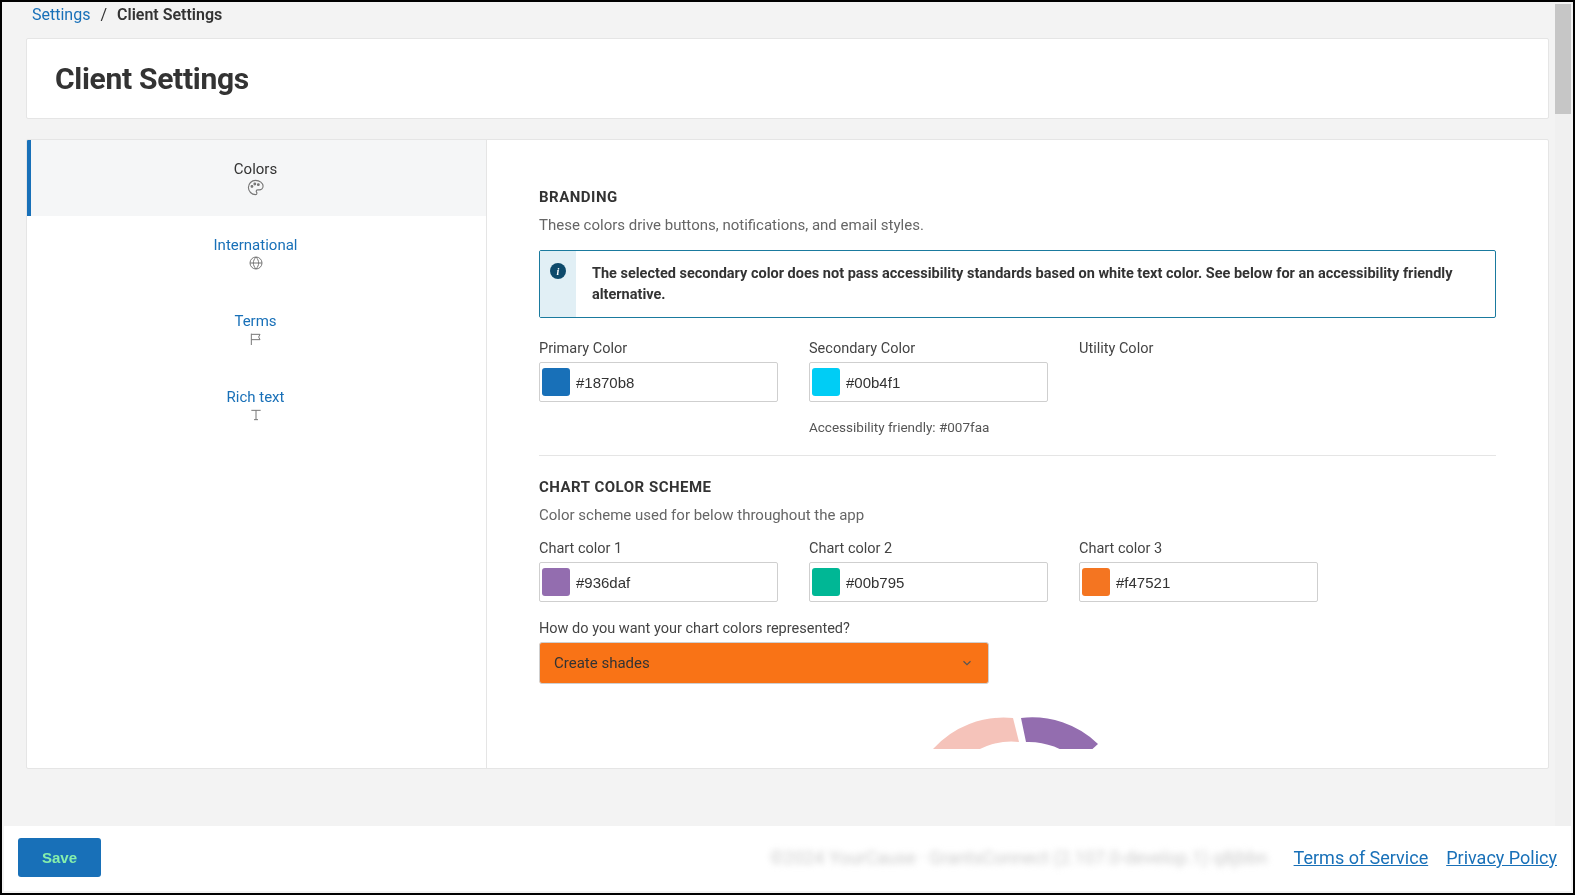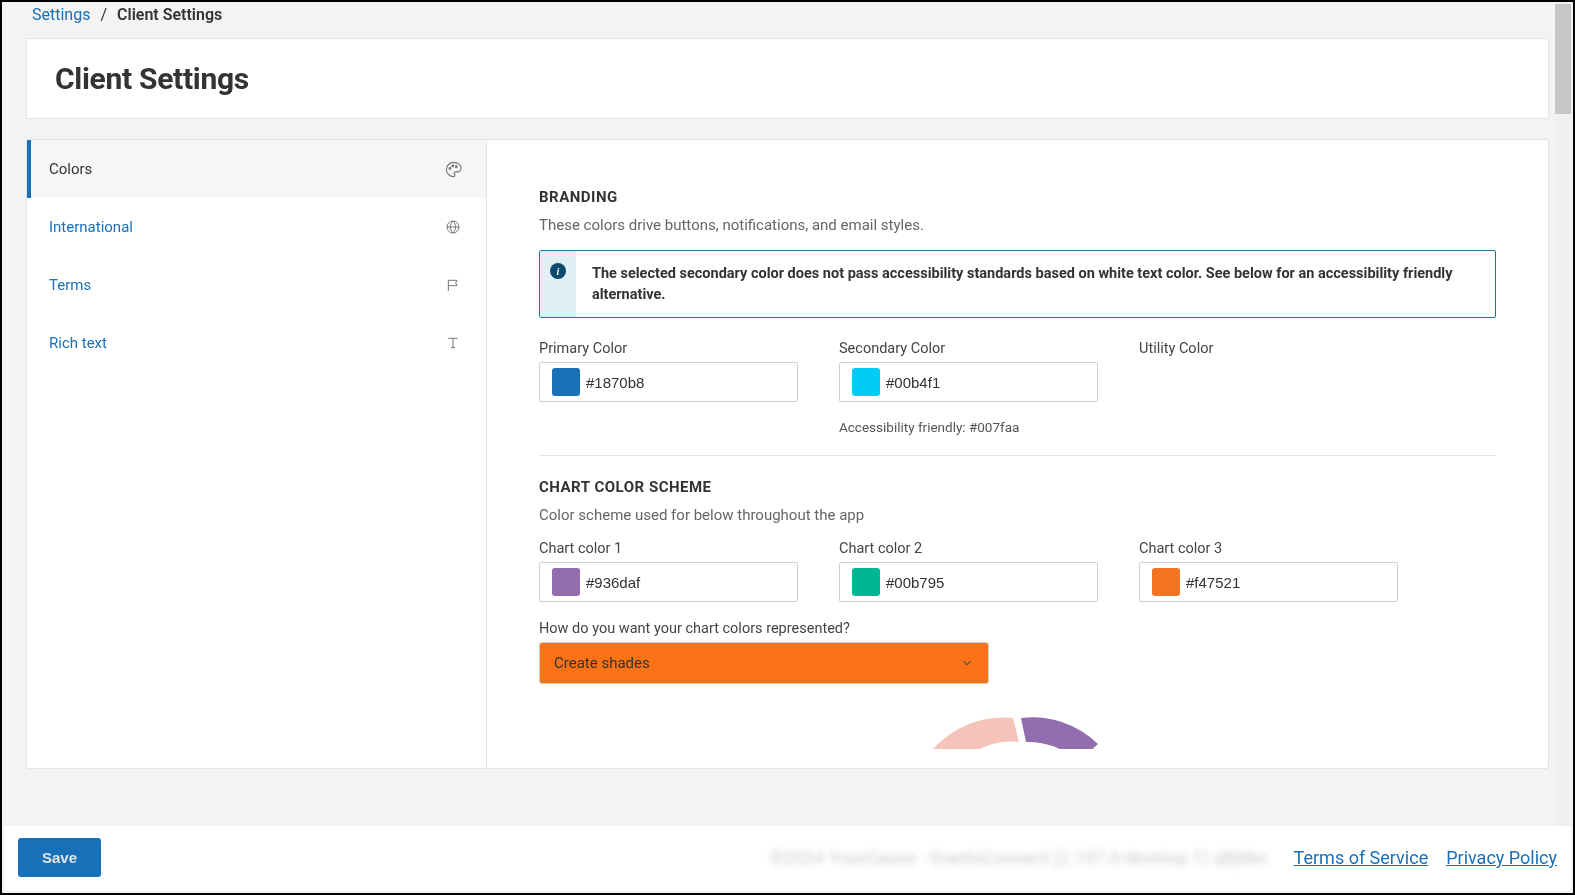--- a/index.html
+++ b/index.html
@@ -71,20 +71,21 @@
     }
     .sidebar-item {
       display: flex;
       justify-content: space-between;
       align-items: center;
       padding: 20px 24px 20px 22px;
       cursor: pointer;
       color: #1870b8;
       font-size: 15px;
       position: relative;
+      flex-direction: column;
     }
     .sidebar-item.active {
       background: #f5f6f7;
       color: #333;
     }
     .sidebar-item.active::before {
       content: "";
       position: absolute;
       left: 0;
       top: 0;
@@ -149,39 +150,39 @@
     }
     .info-banner .msg {
       padding: 12px 16px;
       font-size: 14.5px;
       color: #333;
       line-height: 1.45;
       font-weight: bold;
     }
     .color-row {
       display: flex;
-      gap: 41px;
+      gap: 31px;
       margin-bottom: 8px;
     }
     .color-field {
       flex: 0 0 230px;
     }
     .field-label {
       font-size: 14.5px;
       color: #444;
       margin-bottom: 5px;
       display: block;
     }
     .color-input {
       border: 1px solid #cfcfcf;
       border-radius: 2px;
       display: flex;
       align-items: center;
       height: 40px;
-      padding: 4px 12px;
+      padding: 4px 2px;
       background: #fff;
     }
     .swatch {
       width: 28px;
       height: 28px;
       border-radius: 3px;
       flex-shrink: 0;
       margin-right: 6px;
     }
     .color-value {
@@ -227,21 +228,21 @@
       left: 2px;
       right: 2px;
       background: #fff;
       padding: 12px 14px 14px 14px;
       display: flex;
       align-items: center;
       justify-content: space-between;
     }
     .save-btn {
       background: #1870b8;
-      color: #e5e5e5;
+      color: #86efac;
       border: none;
       border-radius: 3px;
       padding: 11px 24px;
       font-size: 15px;
       font-weight: 600;
       cursor: pointer;
     }
     .footer-right {
       display: flex;
       align-items: flex-start;

